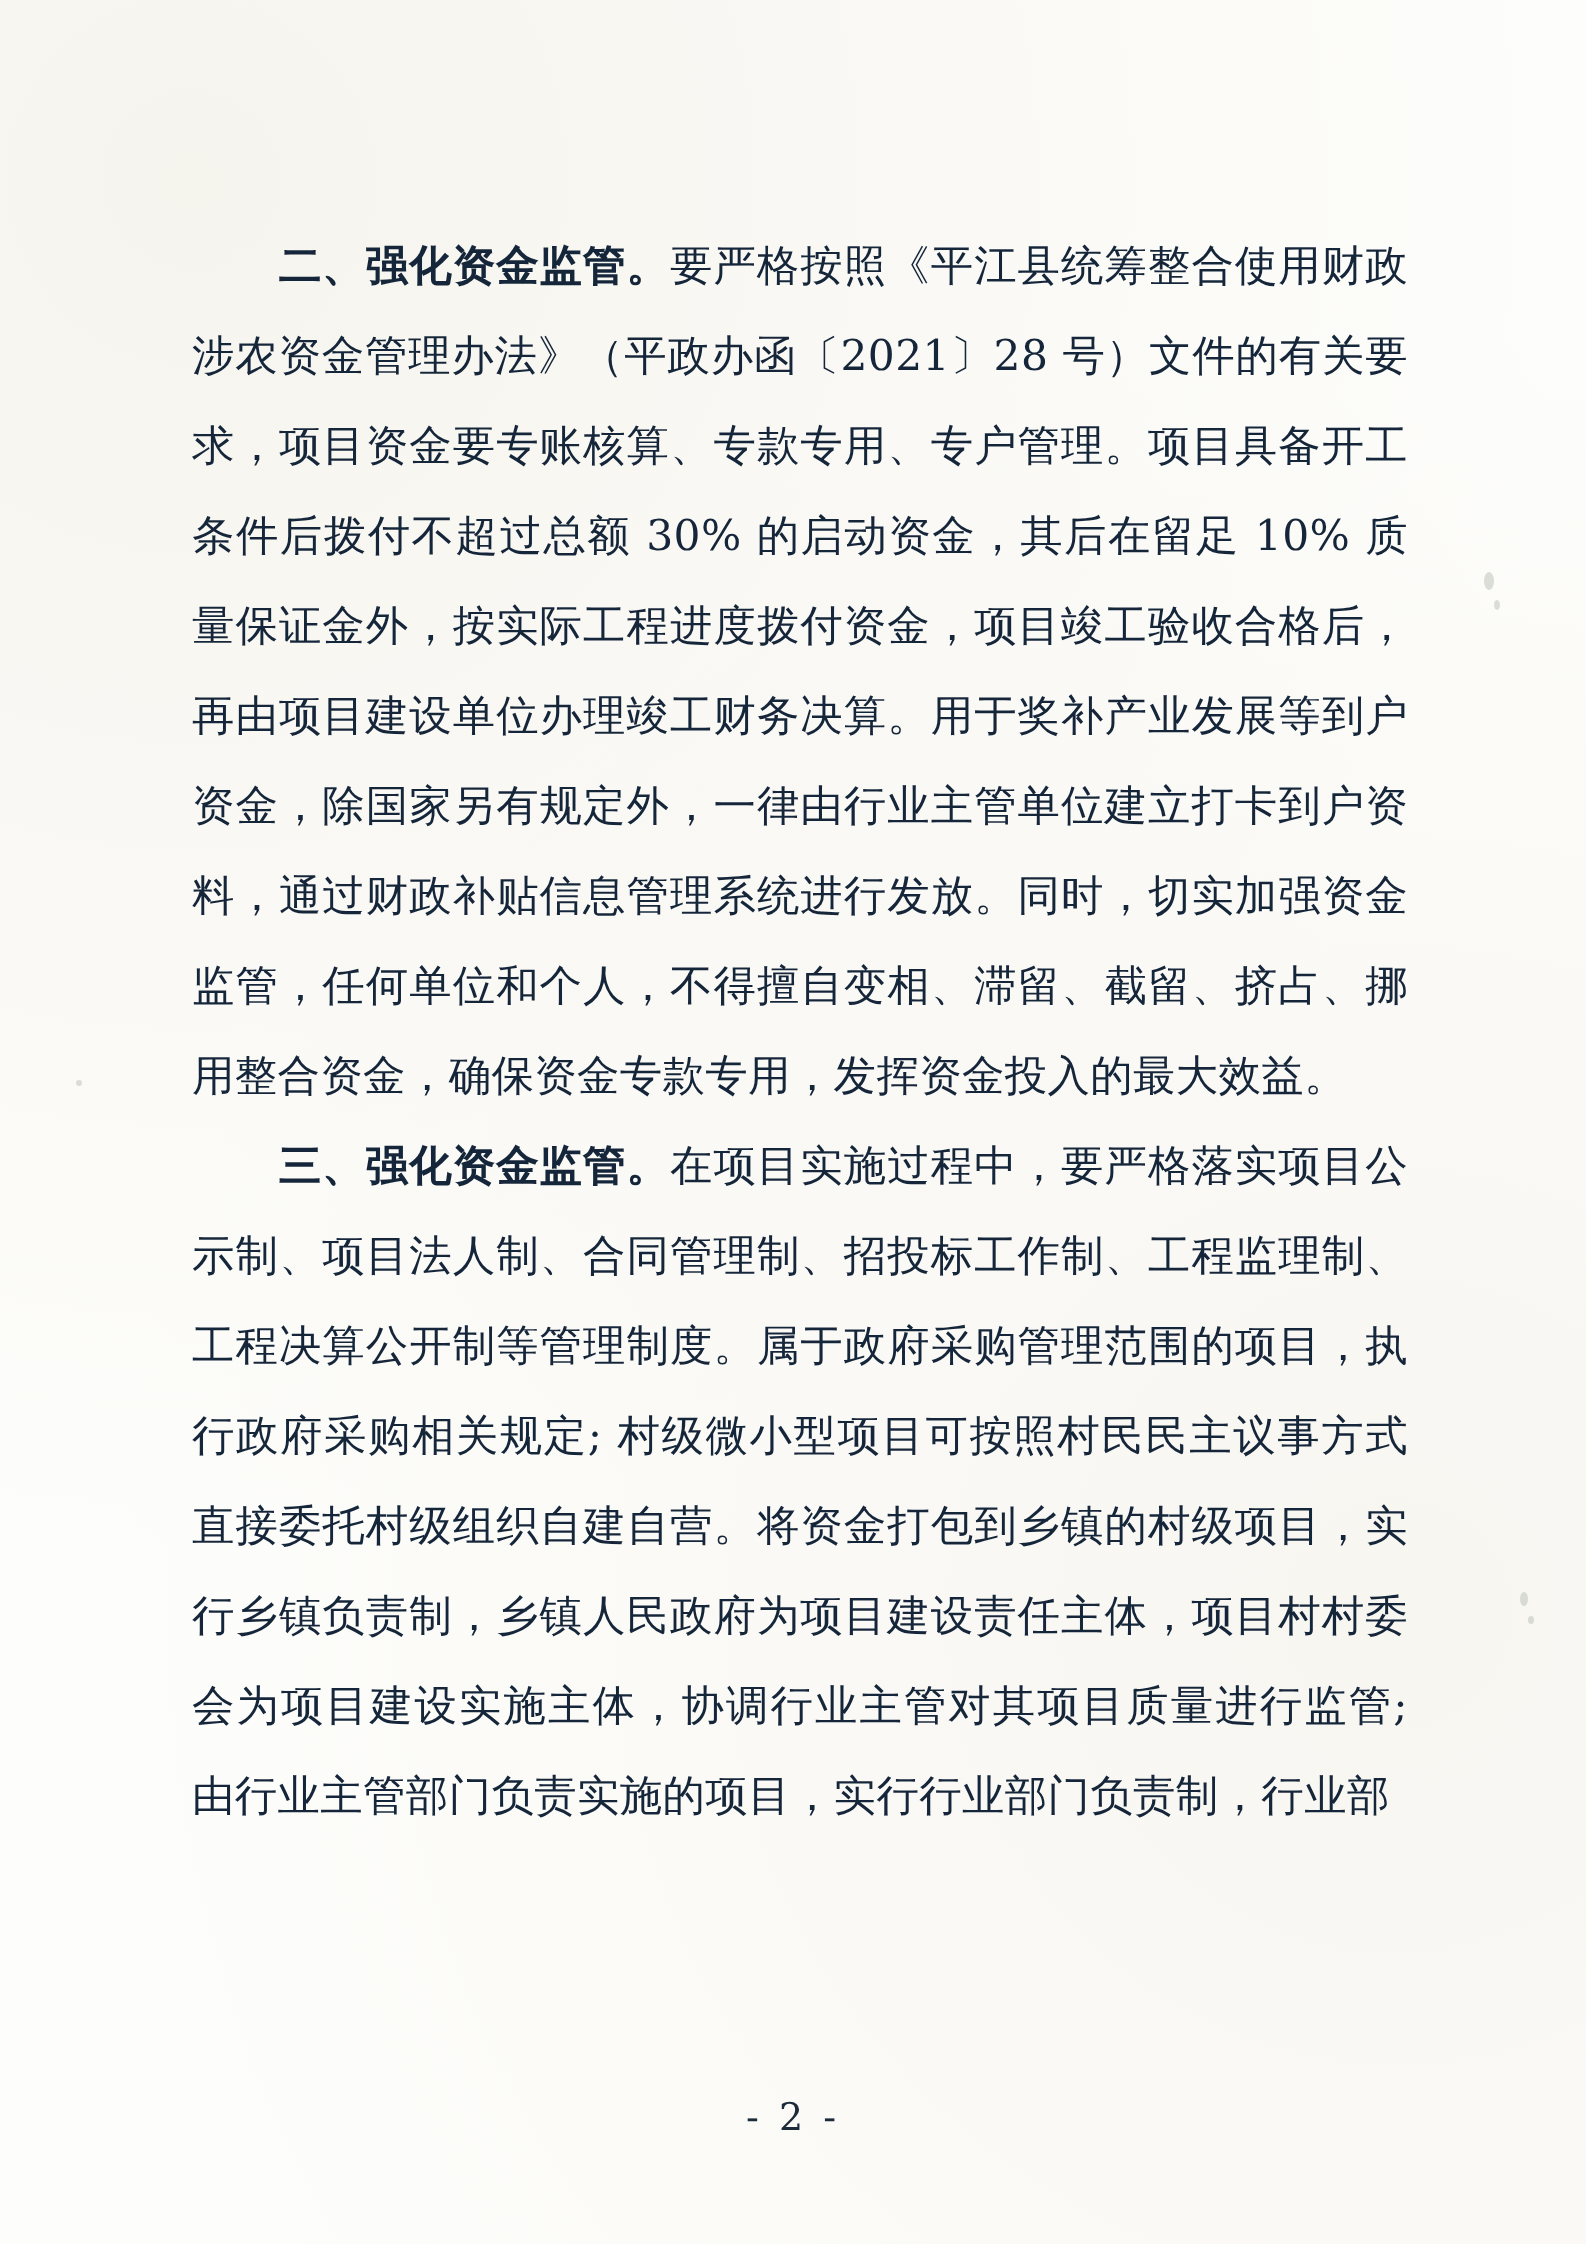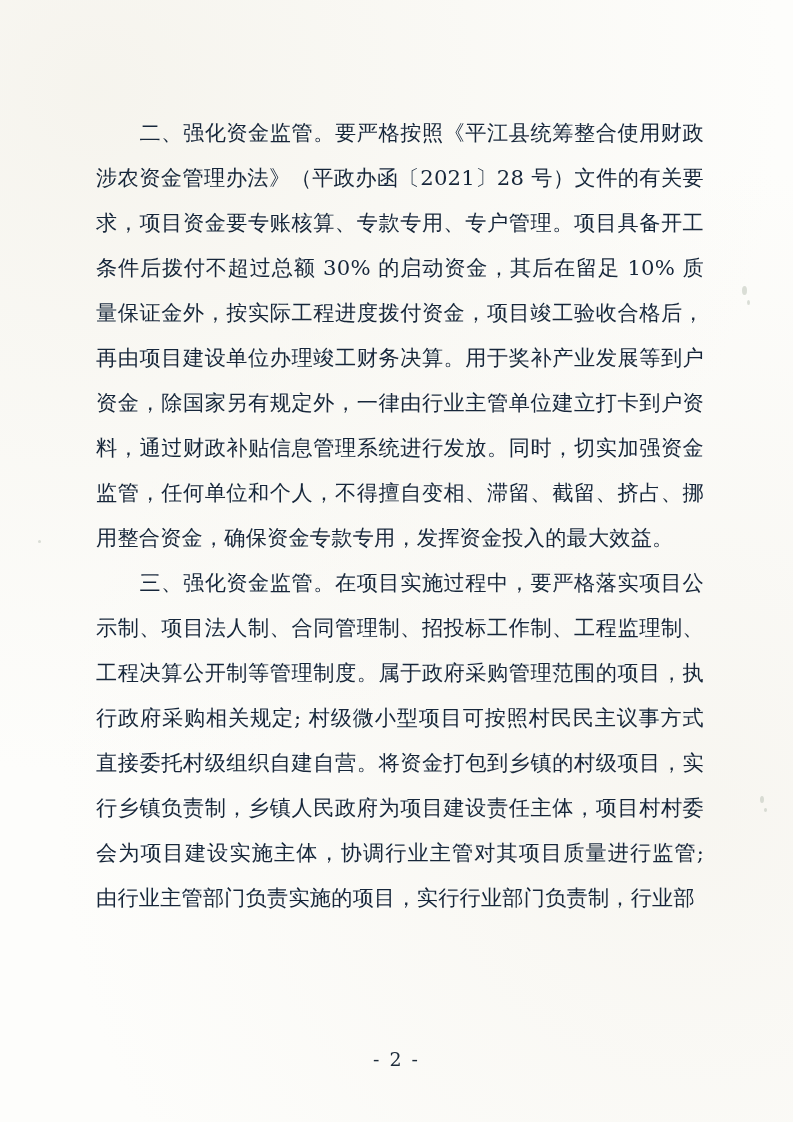--- a/index.html
+++ b/index.html
@@ -48,21 +48,21 @@
     line-height: 45px;
     text-align: justify;
     text-justify: inter-ideograph;
     letter-spacing: 0.2px;
     color: #16263a;
   }
   p.indent {
     text-indent: 2.05em;
   }
   .lead {
-    font-weight: normal;
+    font-weight: bold;
   }
   .footer {
     position: absolute;
     left: 0;
     right: 0;
     top: 1048px;
     text-align: center;
     font-size: 19px;
     color: #1c2b3a;
     letter-spacing: 2px;

